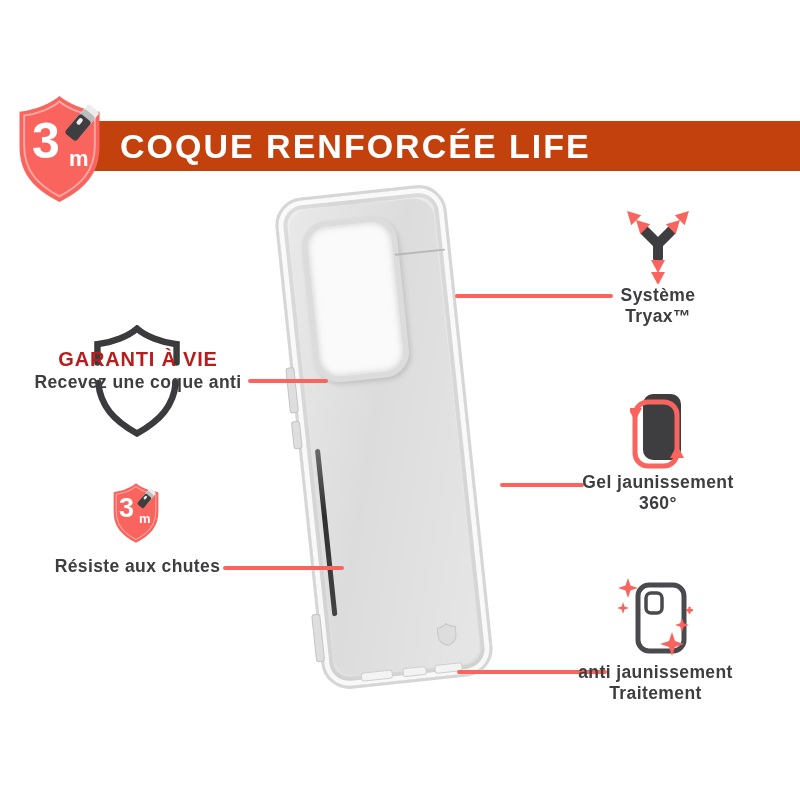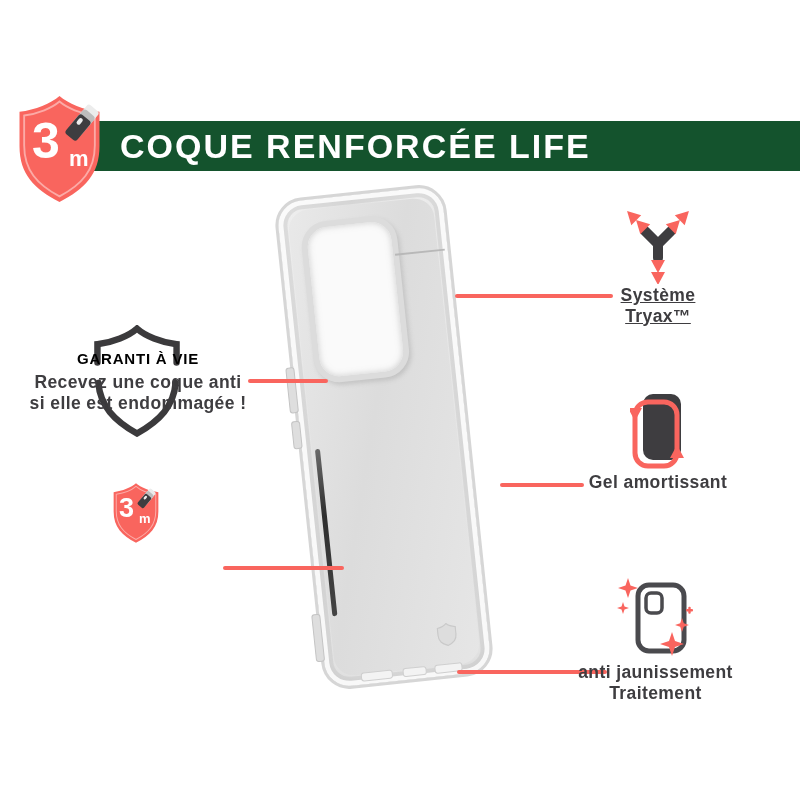--- a/index.html
+++ b/index.html
@@ -1,40 +1,40 @@
 <!DOCTYPE html>
 <html><head>
 <meta charset="utf-8">
 <style>
   html,body{margin:0;padding:0;background:#ffffff;}
   #canvas{
     position:relative;width:800px;height:800px;background:#ffffff;overflow:hidden;
     font-family:"Liberation Sans",sans-serif;font-weight:700;
   }
   
-  .banner{position:absolute;left:58px;top:121px;width:742px;height:50px;background:#14532d;}
+  .banner{position:absolute;left:58px;top:121px;width:742px;height:50px;background:#c2410c;}
   .banner-title{
     position:absolute;left:62px;top:0;line-height:50px;color:#ffffff;
     font-size:34px;letter-spacing:2px;white-space:nowrap;
   }
   
   .badge{position:absolute;}
   .badge .shield-bg{position:absolute;left:0;top:0;width:100%;height:100%;}
   .badge-lg{left:13px;top:92px;width:93px;height:114px;}
   .badge-lg .badge-num{position:absolute;left:19px;top:24px;font-size:50px;color:#fff;line-height:1;}
   .badge-lg .badge-unit{position:absolute;left:56px;top:56px;font-size:22px;color:#fff;line-height:1;}
   .badge-lg .fall-icon{position:absolute;left:46px;top:10px;width:42px;height:42px;}
   .badge-sm{left:110px;top:481px;width:52px;height:64px;}
   .badge-sm .badge-num{position:absolute;left:9px;top:14px;font-size:27px;color:#fff;line-height:1;}
   .badge-sm .badge-unit{position:absolute;left:29px;top:31px;font-size:13px;color:#fff;line-height:1;}
   .badge-sm .fall-icon{position:absolute;left:24px;top:6px;width:23px;height:23px;}
   
   .label{position:absolute;text-align:center;color:#3E3D40;letter-spacing:.4px;}
   .label .l-line{display:block;font-size:17.5px;line-height:20.5px;}
-  .label .l-title{display:block;font-size:15px;line-height:24px;color:#000000;letter-spacing:.8px;margin-bottom:1px;}
+  .label .l-title{display:block;font-size:20px;line-height:24px;color:#b91c1c;letter-spacing:.8px;margin-bottom:1px;}
   
   .cline{position:absolute;height:4px;background:#F9655E;border-radius:2px;}
   
   .ann-icon{position:absolute;}
   
   .case-wrap{position:absolute;left:298px;top:190px;width:172px;height:494px;transform:rotate(-6deg);}
   .case-body{
     position:absolute;inset:0;border-radius:28px;
     background:linear-gradient(100deg,#f1f1f1 0%,#e2e2e2 30%,#ececec 55%,#e4e4e4 100%);
     border:3px solid #d6d6d6;
@@ -106,70 +106,71 @@
   <div class="cline" style="left:223px;top:566px;width:121px;"></div>
   <div class="cline" style="left:457px;top:670px;width:150px;"></div>
 
   <svg class="ann-icon" style="left:91px;top:325px;width:92px;height:112px;" viewBox="0 0 100 120">
     <path d="M7 40 L7 20 C24 18 41 11 50 3 C59 11 76 18 93 20 L93 40" fill="none" stroke="#3B3A3C" stroke-width="7" stroke-linecap="round"></path>
     <path d="M8 62 C10 87 25 103 50 117 C75 103 90 87 92 62" fill="none" stroke="#3B3A3C" stroke-width="7" stroke-linecap="round"></path>
   </svg>
   <div class="label" style="left:10px;top:347px;width:256px;">
     <span class="l-title">GARANTI À VIE</span>
     <span class="l-line">Recevez une coque anti</span>
-    <span class="l-line">si elle est endommagée !</span>
   </div>
 
   <div class="badge badge-sm">
     <svg class="shield-bg" viewBox="0 0 100 120">
       <path d="M50 3 C41 11 24 18 7 20 L7 57 C7 87 23 103 50 117 C77 103 93 87 93 57 L93 20 C76 18 59 11 50 3 Z" fill="#F9655E"></path>
       <path d="M50 9 C42 16 27 22 12 24 L12 56 C12 83 26 98 50 111 C74 98 88 83 88 56 L88 24 C73 22 58 16 50 9 Z" fill="none" stroke="rgba(255,255,255,0.45)" stroke-width="2"></path>
     </svg>
     <svg class="fall-icon" viewBox="0 0 40 40">
       <g transform="rotate(40 20 22)">
         <rect x="13" y="1" width="14" height="24" rx="3" fill="#ececec"></rect>
         <rect x="13" y="7" width="14" height="24" rx="3" fill="#bdbdbd"></rect>
         <rect x="13" y="13" width="14" height="24" rx="3" fill="#3E3D40"></rect>
         <rect x="15.5" y="16" width="4" height="7" rx="2" fill="#ffffff" opacity="0.9"></rect>
       </g>
     </svg>
     <span class="badge-num">3</span>
     <span class="badge-unit">m</span>
   </div>
   <div class="label" style="left:20px;top:556px;width:235px;">
+    <span class="l-line">Résiste aux chutes</span>
   </div>
 
   <svg class="ann-icon" style="left:616px;top:196px;width:84px;height:88px;" viewBox="0 0 84 88">
     <g stroke="#3E3D40" stroke-width="10" stroke-linecap="round" fill="none">
       <path d="M42 48 L29 35"></path>
       <path d="M42 48 L55 35"></path>
       <path d="M42 48 L42 62"></path>
     </g>
     <g fill="#F9655E">
       <polygon points="0,-7 7,6 -7,6" transform="translate(25,29) rotate(-45)"></polygon>
       <polygon points="0,-7 7,6 -7,6" transform="translate(16,20) rotate(-45)"></polygon>
       <polygon points="0,-7 7,6 -7,6" transform="translate(59,29) rotate(45)"></polygon>
       <polygon points="0,-7 7,6 -7,6" transform="translate(68,20) rotate(45)"></polygon>
       <polygon points="0,-7 7,6 -7,6" transform="translate(42,70) rotate(180)"></polygon>
       <polygon points="0,-7 7,6 -7,6" transform="translate(42,82) rotate(180)"></polygon>
     </g>
   </svg>
-  <div class="label" style="left:600px;top:285px;width:116px;text-decoration:underline;">
+  <div class="label" style="left:600px;top:285px;width:116px;">
     <span class="l-line">Système</span>
     <span class="l-line">Tryax™</span>
   </div>
 
   <svg class="ann-icon" style="left:630px;top:392px;width:58px;height:80px;" viewBox="0 0 58 80">
     <rect x="13" y="2" width="38" height="66" rx="10" fill="#3E3D40"></rect>
     <rect x="5" y="10" width="42" height="64" rx="13" fill="none" stroke="#F9655E" stroke-width="5"></rect>
     <polygon points="0,-7 7,6 -7,6" transform="translate(5,22) rotate(180)" fill="#F9655E"></polygon>
     <polygon points="0,-7 7,6 -7,6" transform="translate(47,60) rotate(0)" fill="#F9655E"></polygon>
   </svg>
   <div class="label" style="left:578px;top:472px;width:160px;">
-    <span class="l-line">Gel amortissant</span>
+    <span class="l-line">Gel jaunissement</span>
+    <span class="l-line">360°</span>
   </div>
 
   <svg class="ann-icon" style="left:616px;top:576px;width:78px;height:86px;" viewBox="0 0 78 86">
     <rect x="22" y="9" width="46" height="66" rx="11" fill="none" stroke="#4A4A4E" stroke-width="5"></rect>
     <rect x="30" y="17" width="16" height="20" rx="5" fill="none" stroke="#4A4A4E" stroke-width="3.5"></rect>
     <g fill="#F9655E">
       <path d="M12 2 L14.5 9.5 L22 12 L14.5 14.5 L12 22 L9.5 14.5 L2 12 L9.5 9.5 Z"></path>
       <path d="M5 26 L6.5 30.5 L11 32 L6.5 33.5 L5 38 L3.5 33.5 L-1 32 L3.5 30.5 Z" transform="translate(2,0)"></path>
       <path d="M56 56 L59 65 L68 68 L59 71 L56 80 L53 71 L44 68 L53 65 Z"></path>
       <path d="M66 42 L67.8 47.2 L73 49 L67.8 50.8 L66 56 L64.2 50.8 L59 49 L64.2 47.2 Z"></path>

